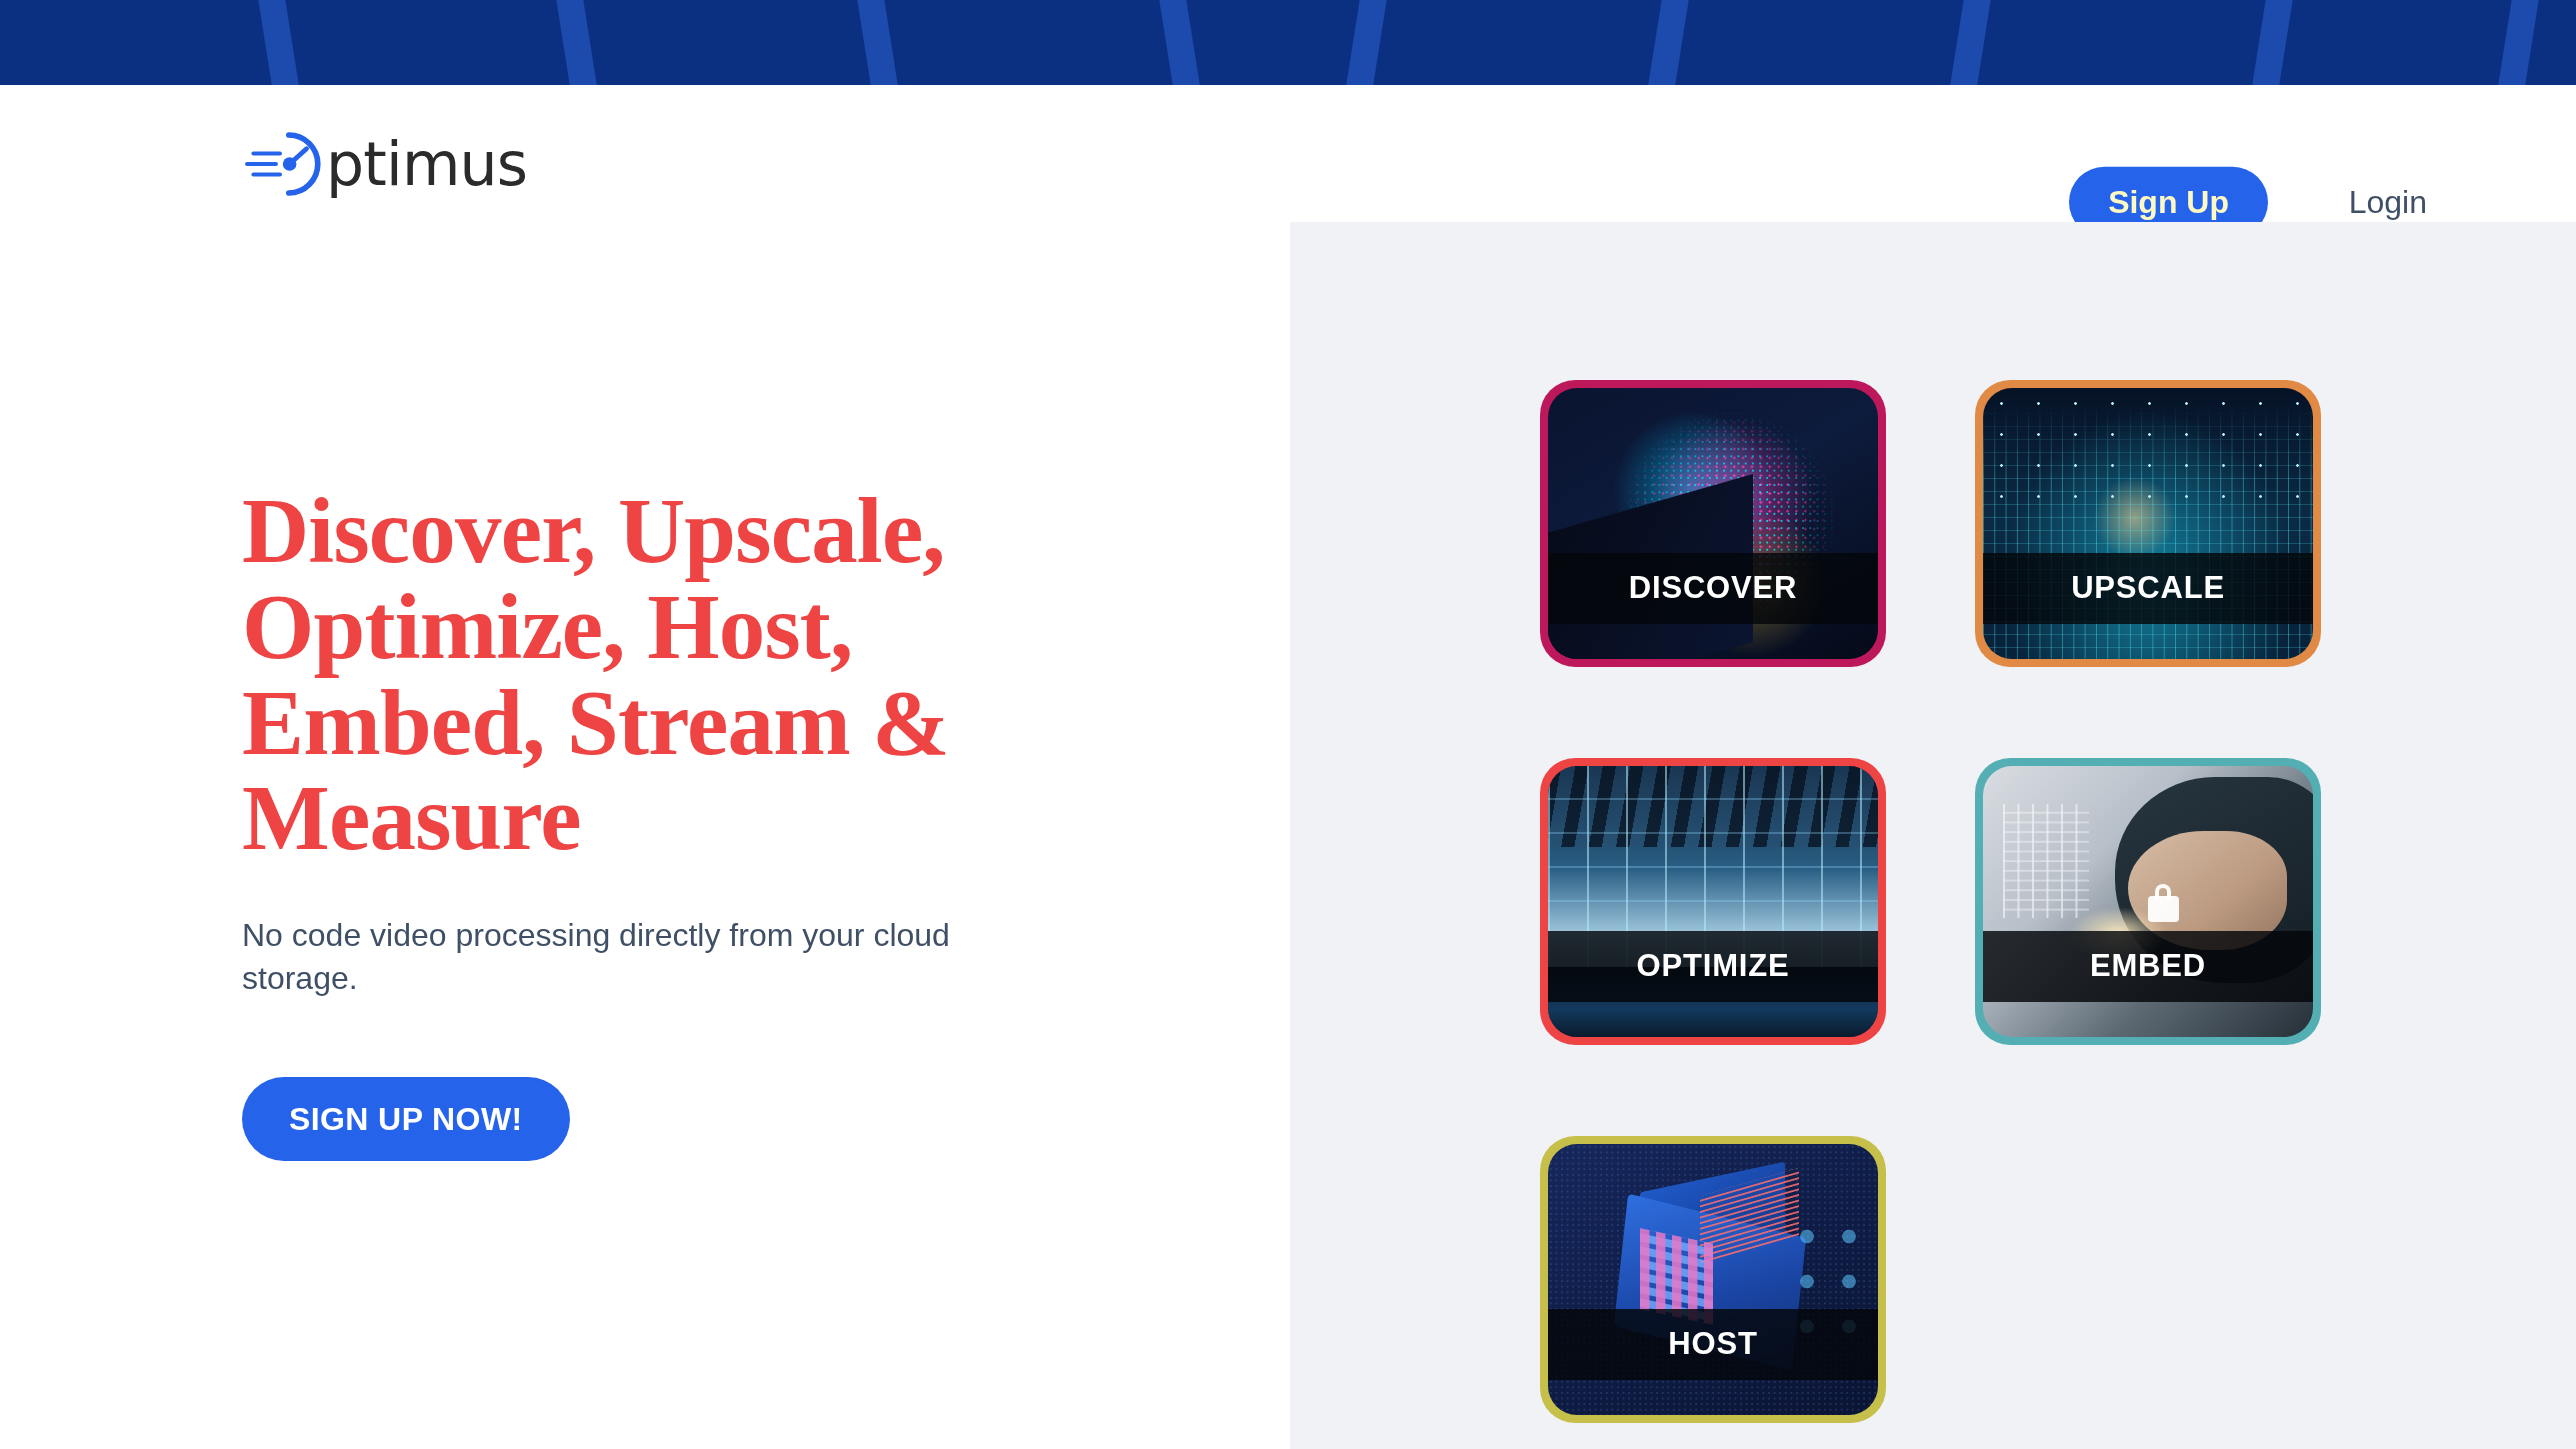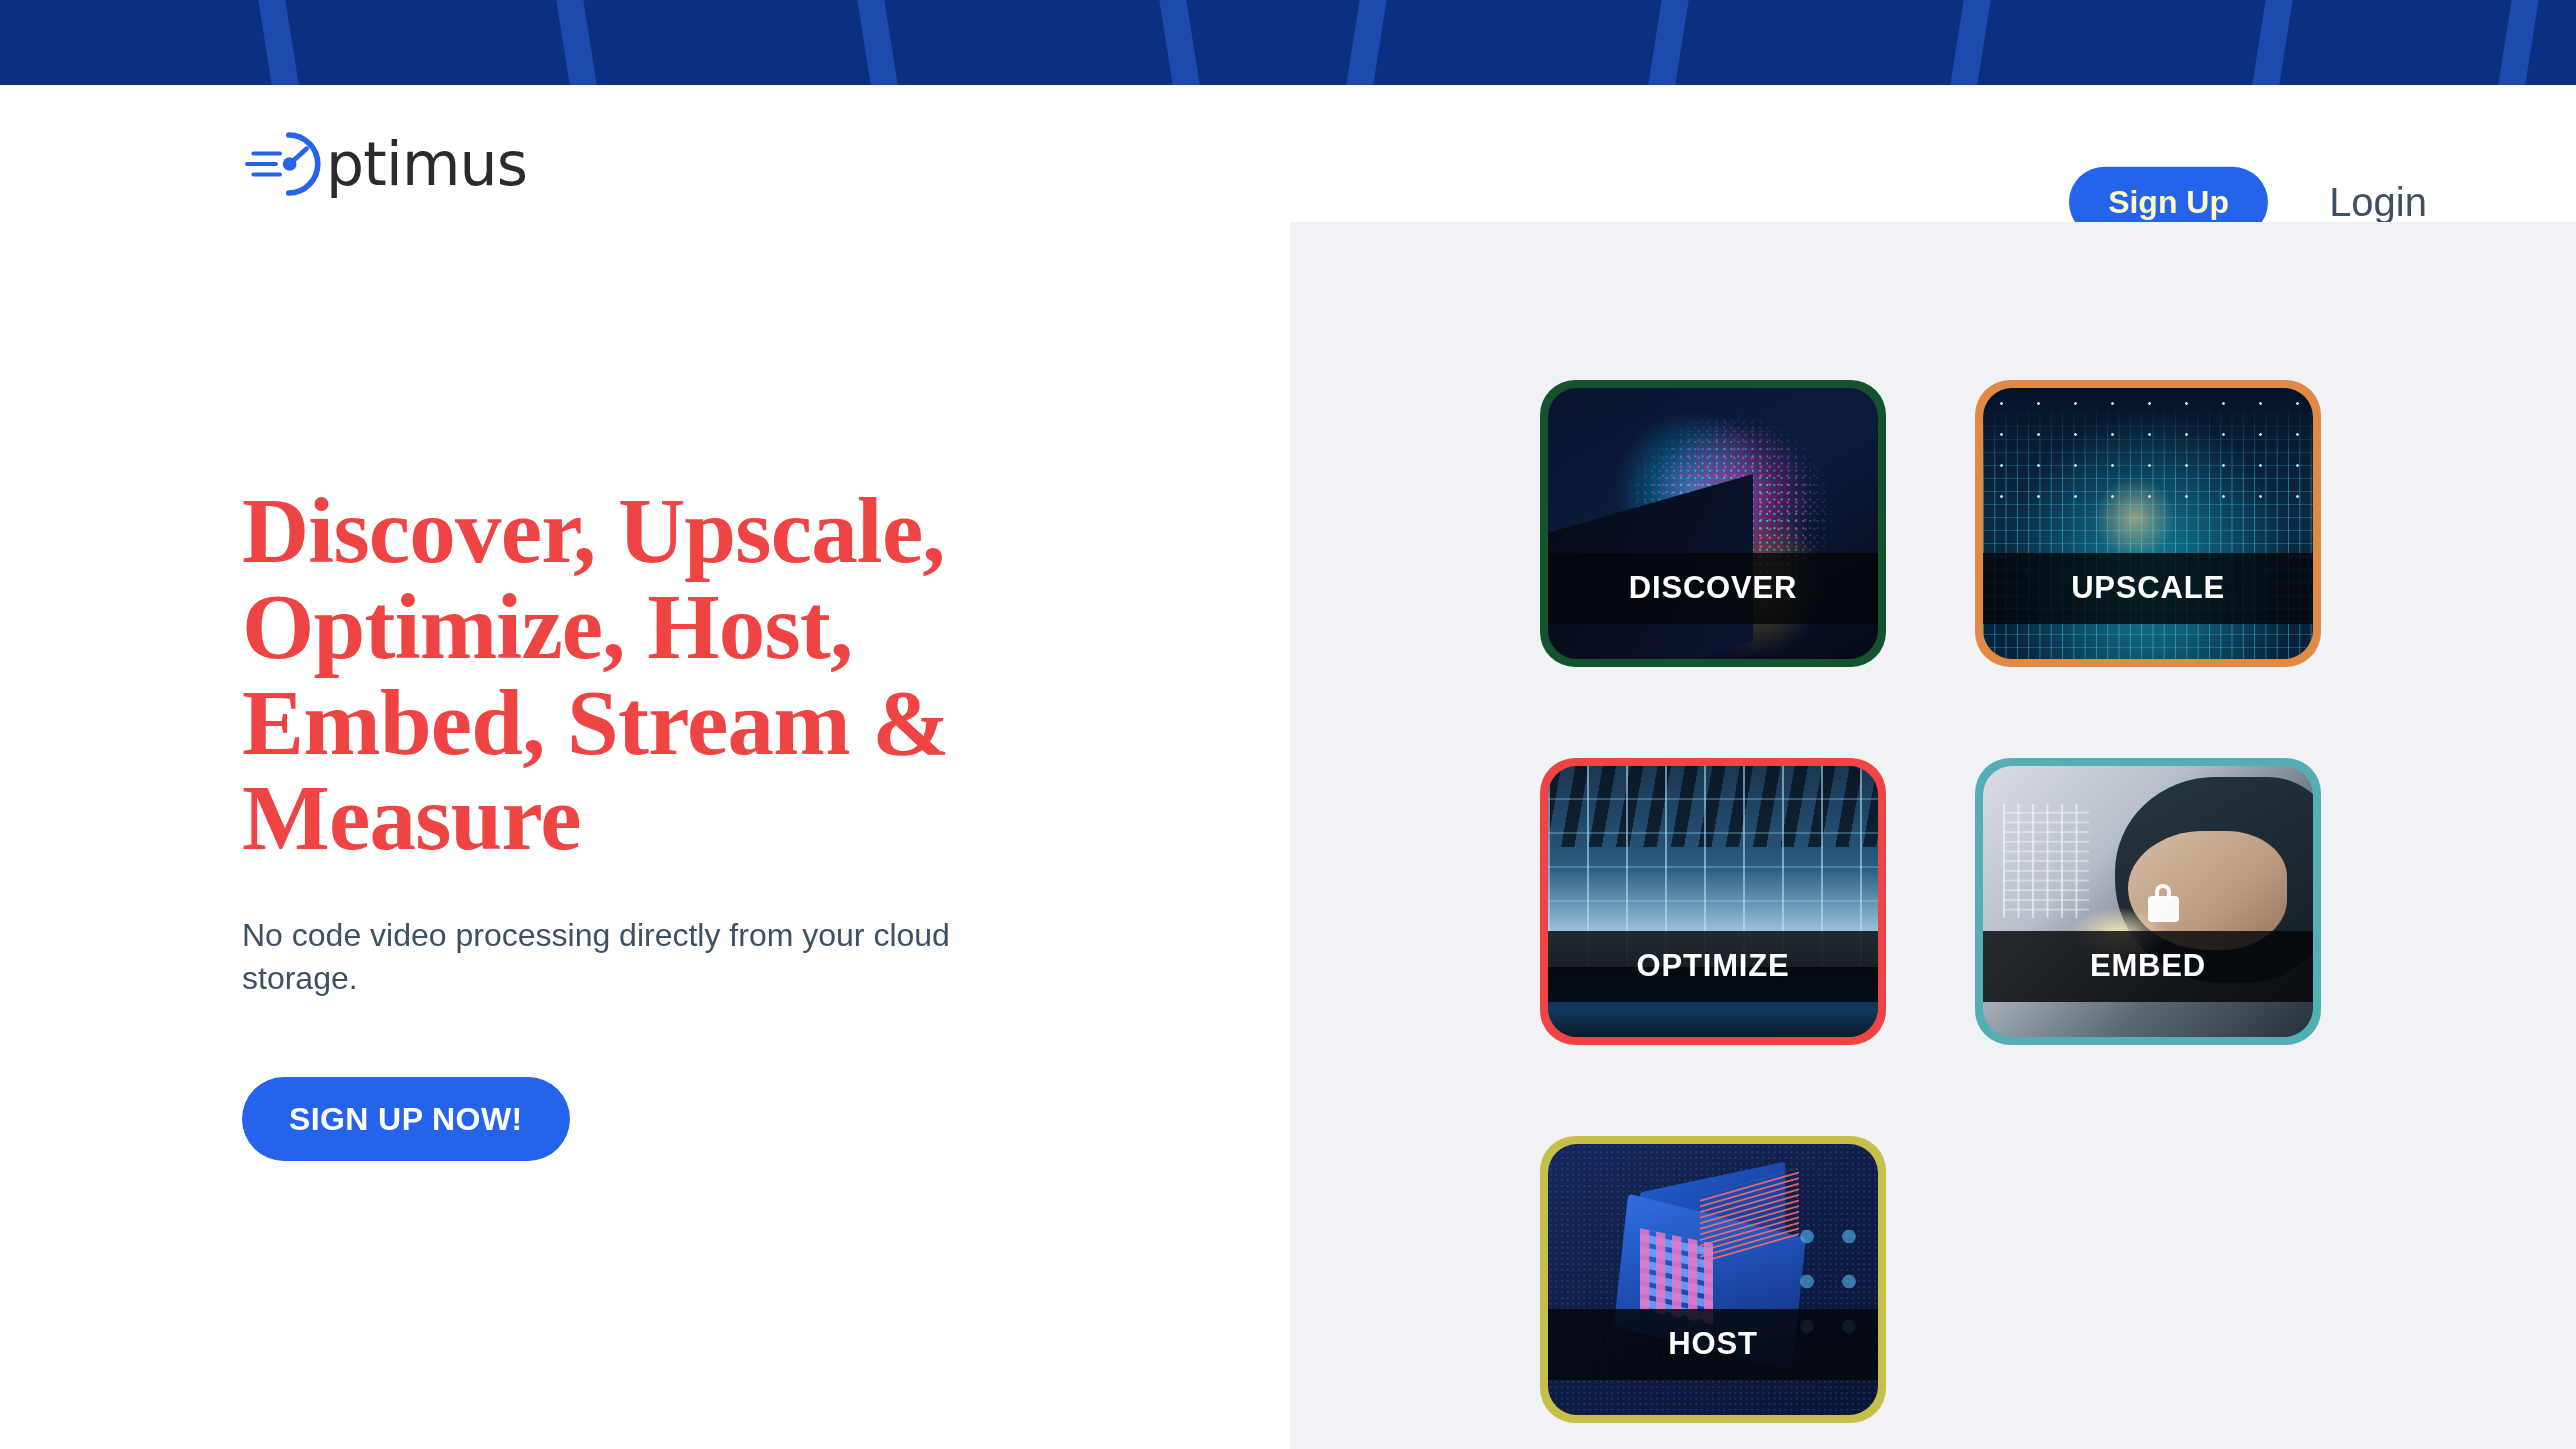--- a/index.html
+++ b/index.html
@@ -71,21 +71,21 @@
     font-weight: 700;
     font-family: "Liberation Sans", sans-serif;
     cursor: pointer;
     line-height: 1;
   }
   #login-link {
     position: absolute;
     right: 149px; top: 117px;
     transform: translateY(-50%);
     color: #3f5066;
-    font-size: 40px;
+    font-size: 32px;
     font-weight: 400;
     text-decoration: none;
     cursor: pointer;
     line-height: 1;
   }
 
   
   #hero {
     position: absolute;
     left: 242px; top: 483px;
@@ -395,21 +395,21 @@
 </div>
 
 <div id="hero">
   <h1 id="hero-title">Discover, Upscale, Optimize, Host, Embed, Stream &amp; Measure</h1>
   <p id="hero-subtitle">No code video processing directly from your cloud storage.</p>
   <button id="hero-cta">SIGN UP NOW!</button>
 </div>
 
 <div id="tiles-panel">
   <div id="tiles-grid">
-      <div class="tile" style="background: #14532d; text-decoration: underline;">
+      <div class="tile" style="background: #be185d; text-decoration: underline;">
         <div class="tile-image">
           <div class="tile-art art-discover">
             <div class="dots"></div>
             <div class="laptop"></div>
           </div>
           <div class="tile-label">DISCOVER</div>
         </div>
       </div>
       <div class="tile" style="background: rgb(224, 138, 69);">
         <div class="tile-image">

